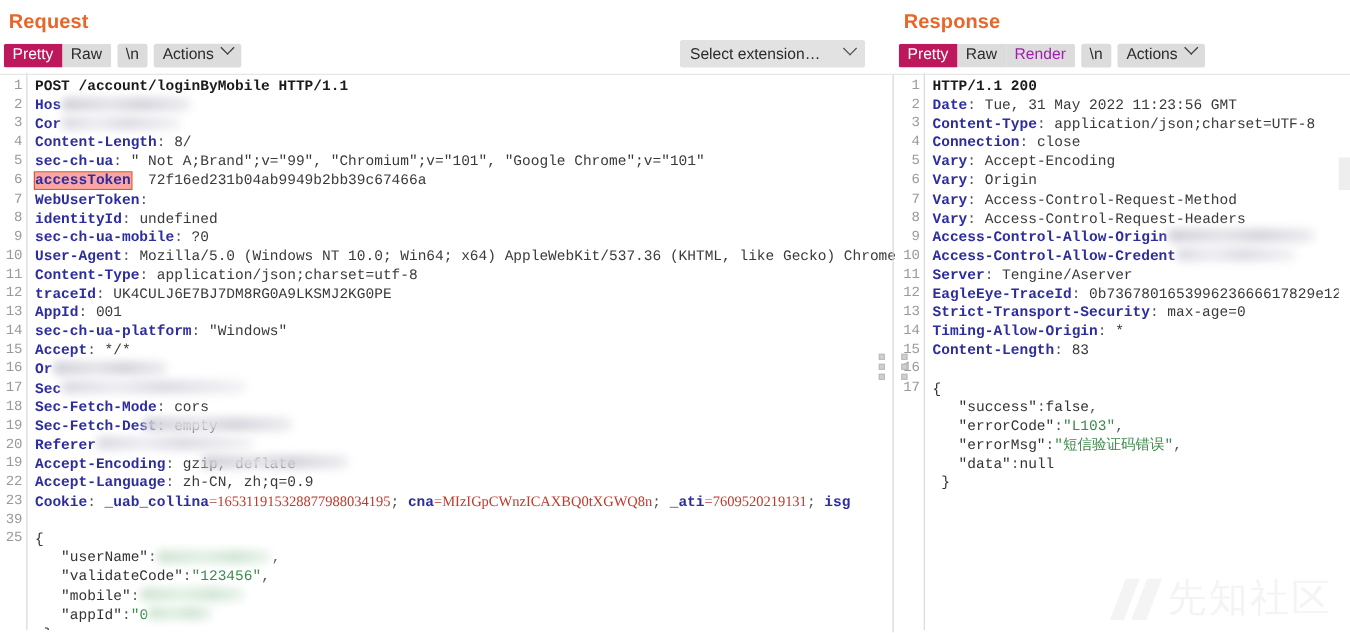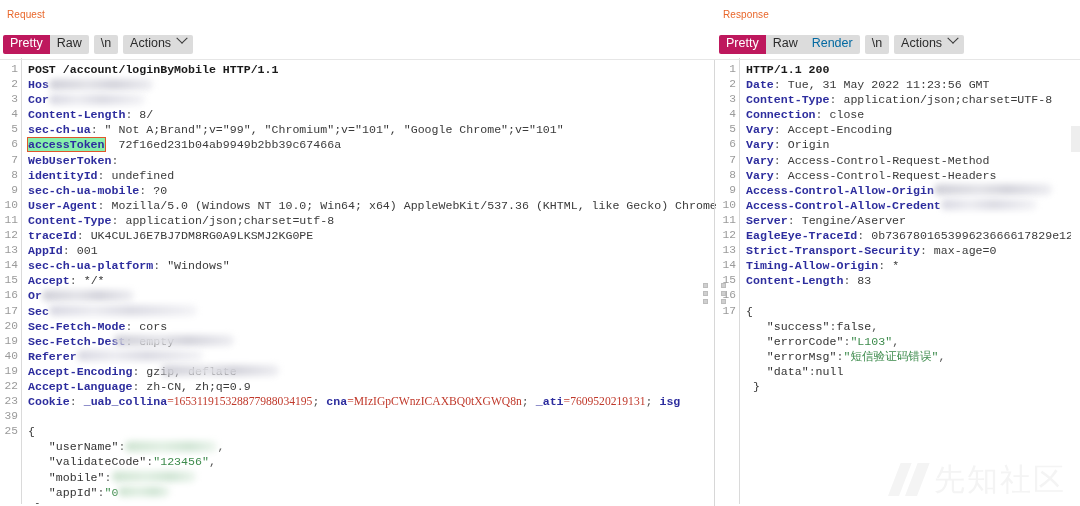--- a/index.html
+++ b/index.html
@@ -22,22 +22,22 @@
   .panel {
     position: relative;
     height: 506px;
     background: #ffffff;
     overflow: hidden;
   }
   .panel-left  { width: 716px; }
   .panel-right { width: 364px; }
 
   .panel-title {
-    font-size: 10px;
-    font-weight: normal;
+    font-size: 16px;
+    font-weight: bold;
     color: #e8662a;
     padding: 9px 0 0 7px;
     letter-spacing: .1px;
     height: 30px;
   }
 
   
   .toolbar {
     height: 28px;
     padding-left: 3px;
@@ -52,21 +52,21 @@
     background: #dcdcdc;
     border: none;
     border-radius: 2px;
     padding: 2.5px 7px 3.5px 7px;
     line-height: 13px;
     font-family: "Liberation Sans", sans-serif;
     cursor: pointer;
     white-space: nowrap;
   }
   .btn.active { background: #be185d; color: #ffffff; }
-  .btn.disabled { color: #0369a1; cursor: default; }
+  .btn.disabled { color: #a21caf; cursor: default; }
   .btn.group-seg { border-radius: 0; }
   .btn-group {
     display: flex;
     border-radius: 2px;
     overflow: hidden;
   }
   .btn-actions {
     display: inline-flex;
     align-items: flex-start;
     gap: 7px;
@@ -132,21 +132,21 @@
   .k    { color: #2d2d9e; font-weight: bold; }   
   .punc { color: #555555; }
   .v    { color: #3a3a3a; }                       
   .status { color: #1a1a1a; font-weight: bold; }
   .ck-k { color: #2d2d9e; font-weight: bold; }
   .ck-v { color: #c0392b; font-family: Liberation Serif, serif; }
   .j-key { color: #333333; }
   .j-str { color: #3d8b4c; }
   .j-lit { color: #333333; }
   .hl {
-    background: #86efac;
+    background: #fca5a5;
     outline: 1px solid #e0562a;
     color: #2d2d9e;
     font-weight: bold;
   }
 
   
   .blur {
     display: inline-block;
     vertical-align: middle;
     border-radius: 7px;
@@ -253,20 +253,24 @@
       <div class="btn-group">
         <button class="btn group-seg active">Pretty</button>
         <button class="btn group-seg">Raw</button>
       </div>
       <button class="btn">\n</button>
       <button class="btn btn-actions">
         <span>Actions</span>
         <span class="caret"></span>
       </button>
 
+      <div class="select-ext">
+        <span class="lbl">Select extension…</span>
+        <span class="caret"></span>
+      </div>
     </div>
 
     <div class="code">
       <div class="gutter">
           <div>1</div>
           <div>2</div>
           <div>3</div>
           <div>4</div>
           <div>5</div>
           <div>6</div>
@@ -274,23 +278,23 @@
           <div>8</div>
           <div>9</div>
           <div>10</div>
           <div>11</div>
           <div>12</div>
           <div>13</div>
           <div>14</div>
           <div>15</div>
           <div>16</div>
           <div>17</div>
+          <div>18</div>
+          <div>19</div>
           <div>20</div>
-          <div>19</div>
-          <div>40</div>
           <div>19</div>
           <div>22</div>
           <div>23</div>
           <div>39</div>
           <div>25</div>
           <div></div>
           <div></div>
           <div></div>
           <div></div>
           <div></div>

